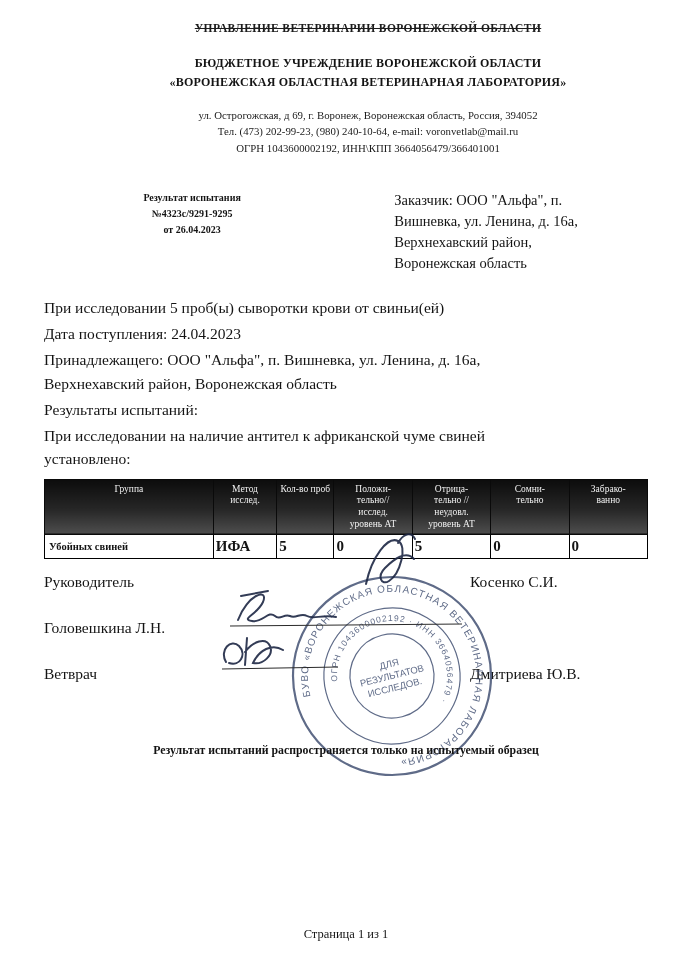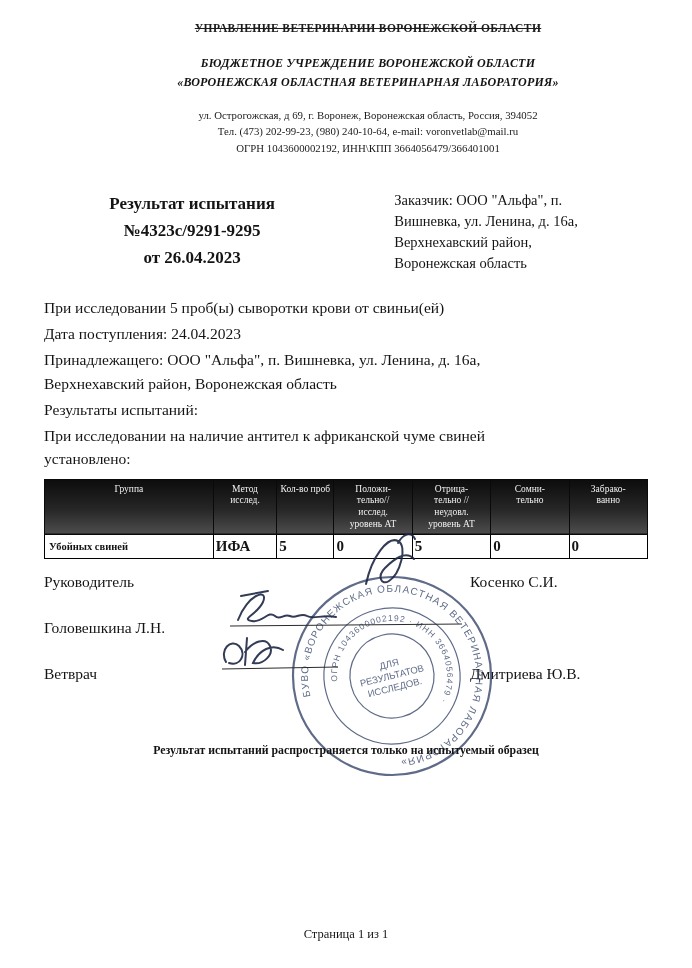--- a/index.html
+++ b/index.html
@@ -12,27 +12,27 @@
     color:#141414;
     overflow:hidden;
   }
   .center{text-align:center;margin-left:44px;}
   .struck-title{
     padding-top:22px;
     font-size:11.5px;font-weight:bold;letter-spacing:.4px;
     text-decoration:line-through;
     color:#1c1c1c;
   }
-  .org-block{margin-top:20px;font-weight:bold;font-size:12px;line-height:1.55;letter-spacing:.2px;font-style:italic;}
+  .org-block{margin-top:20px;font-weight:bold;font-size:12px;line-height:1.55;letter-spacing:.2px;}
   .addr-block{margin-top:16px;font-size:10.8px;line-height:1.5;color:#1a1a1a;}
   .result-row{
     display:flex;margin-top:34px;padding:0 48px;align-items:flex-start;
   }
   .result-left{
-    width:300px;text-align:center;font-weight:bold;font-size:17px;line-height:1.6;
+    width:300px;text-align:center;font-weight:bold;font-size:10px;line-height:1.6;
   }
   .result-right{
     margin-left:58px;width:260px;font-size:14.5px;line-height:1.45;
     white-space:pre-line;
   }
   .body-block{margin-top:22px;padding:0 44px;font-size:15.5px;line-height:1.5;}
   .body-block p{margin:0 0 3px 0;white-space:pre-line;}
   .body-block p.results-label{margin-top:2px;}
   table.results{
     margin:8px 44px 0 44px;

